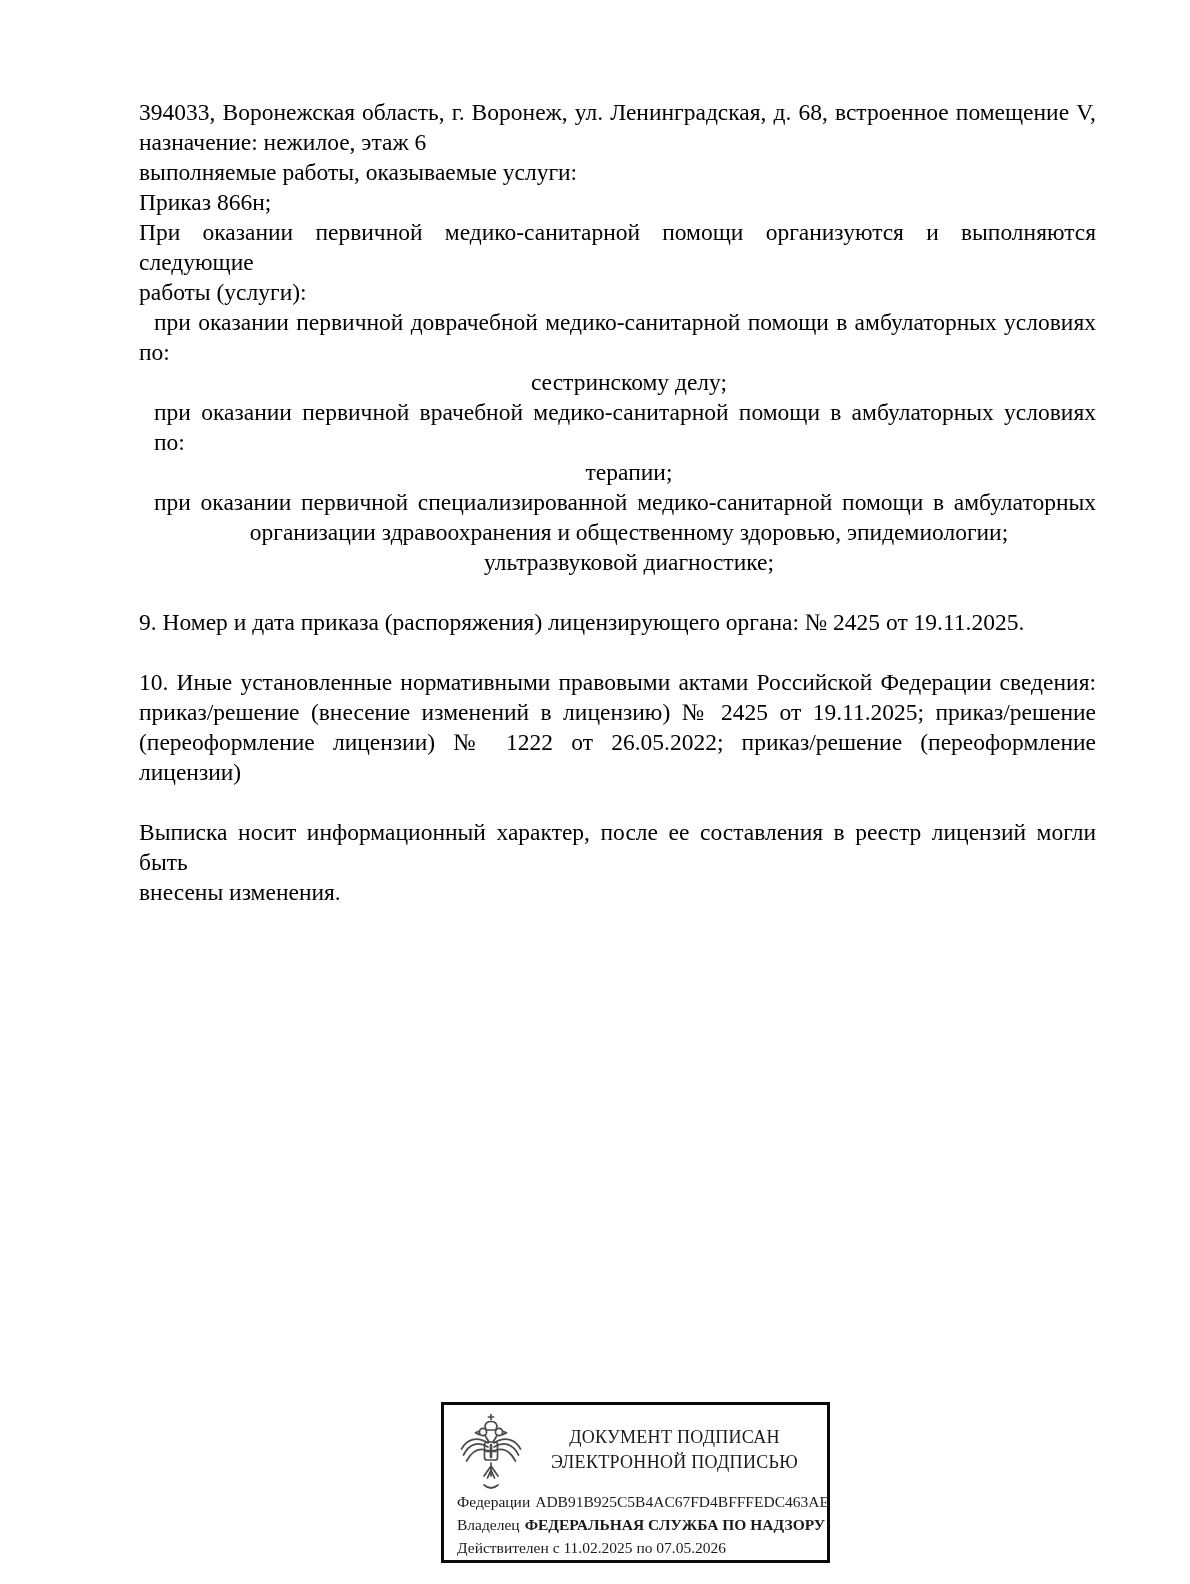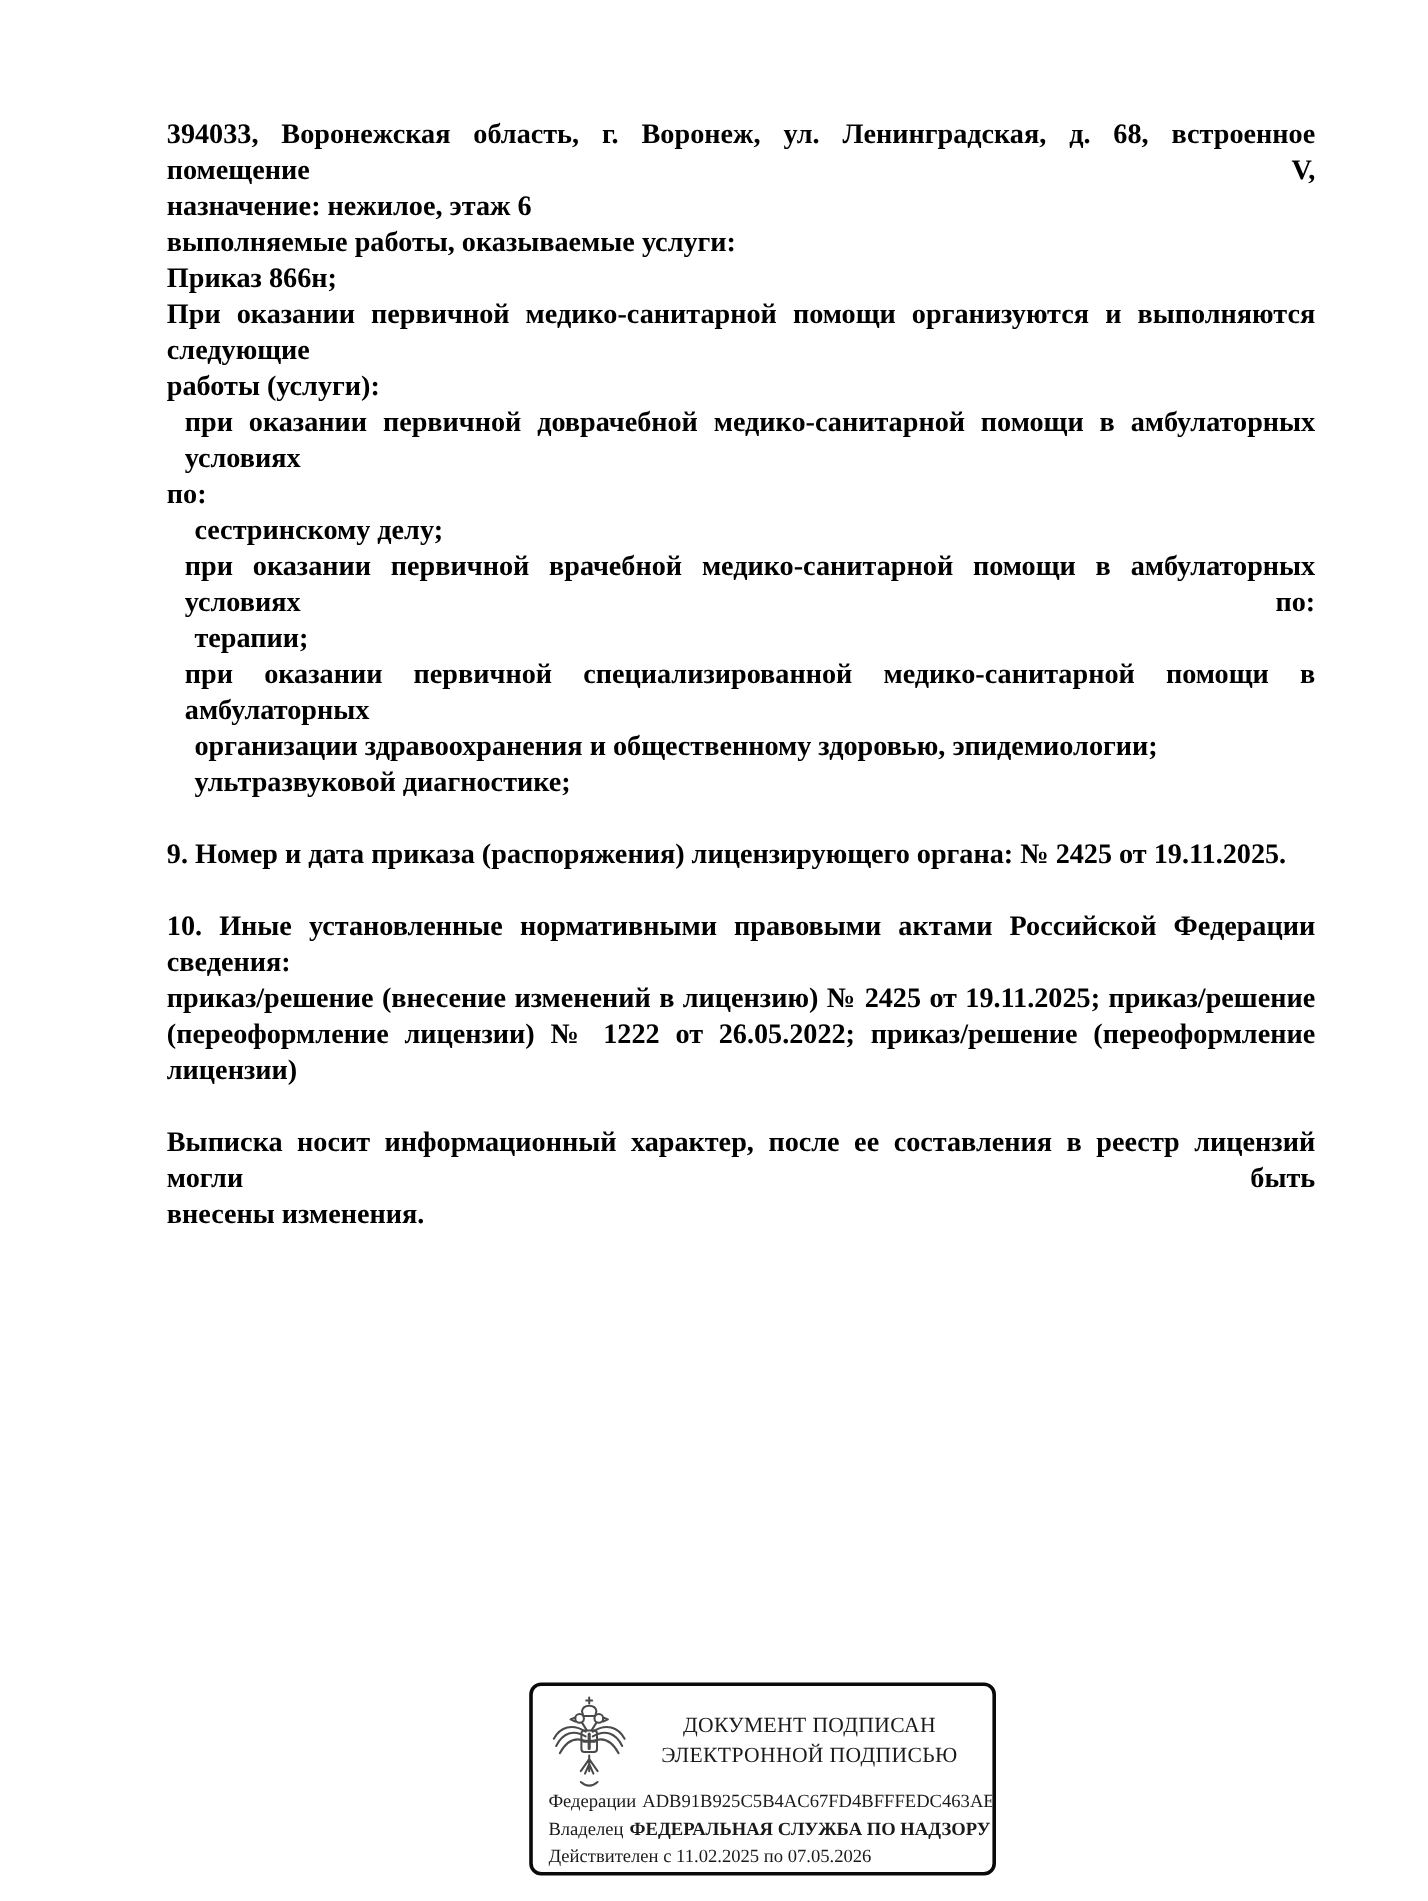--- a/index.html
+++ b/index.html
@@ -13,34 +13,34 @@
     overflow: hidden;
   }
   .content {
     position: absolute;
     left: 139px;
     top: 97px;
     width: 957px;
     font-size: 23.5px;
     line-height: 30px;
   }
-  .line { min-height: 30px; font-weight: bold; }
+  .line { min-height: 30px; }
   .just { text-align: justify; text-align-last: justify; -moz-text-align-last: justify; }
   .ind1 { padding-left: 15px; }
-  .ind2 { padding-left: 23px; }
+  .ind2 { padding-left: 23px; text-align: center; }
   .blank { height: 30px; }
 
   .stamp {
     position: absolute;
     left: 441px;
     top: 1402px;
     width: 383px;
     height: 155px;
     border: 3px solid #0a0a0a;
-    border-radius: 10px;
+    border-radius: 0;
     background: #ffffff;
     overflow: hidden;
   }
   .eagle {
     position: absolute;
     left: 14px;
     top: 8px;
     width: 66px;
     height: 82px;
   }

